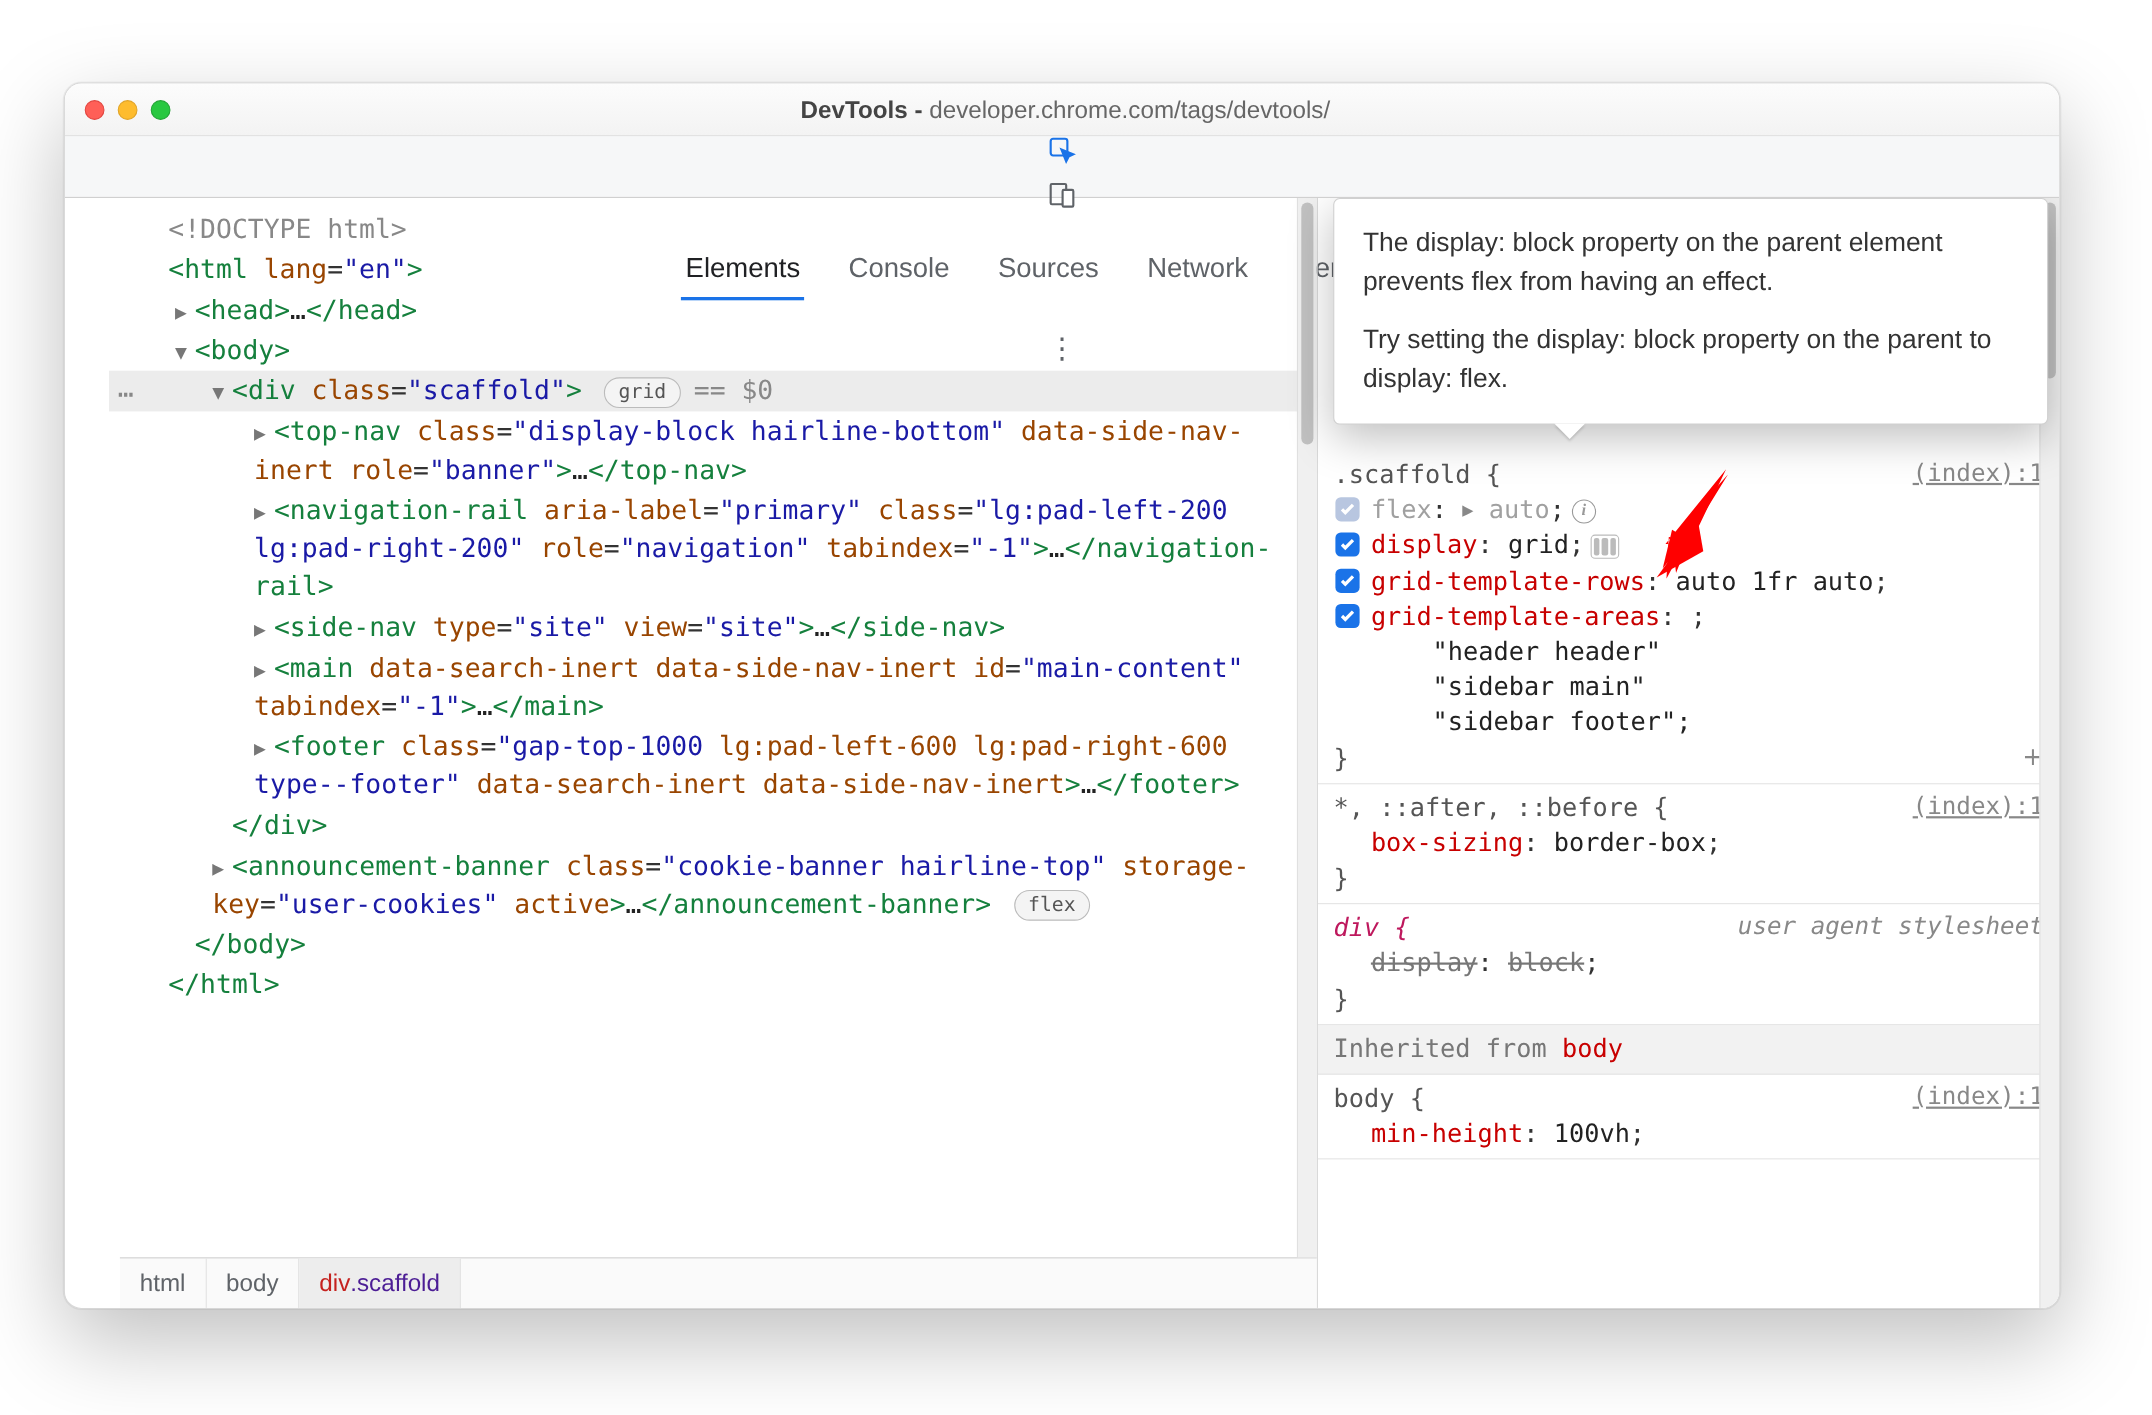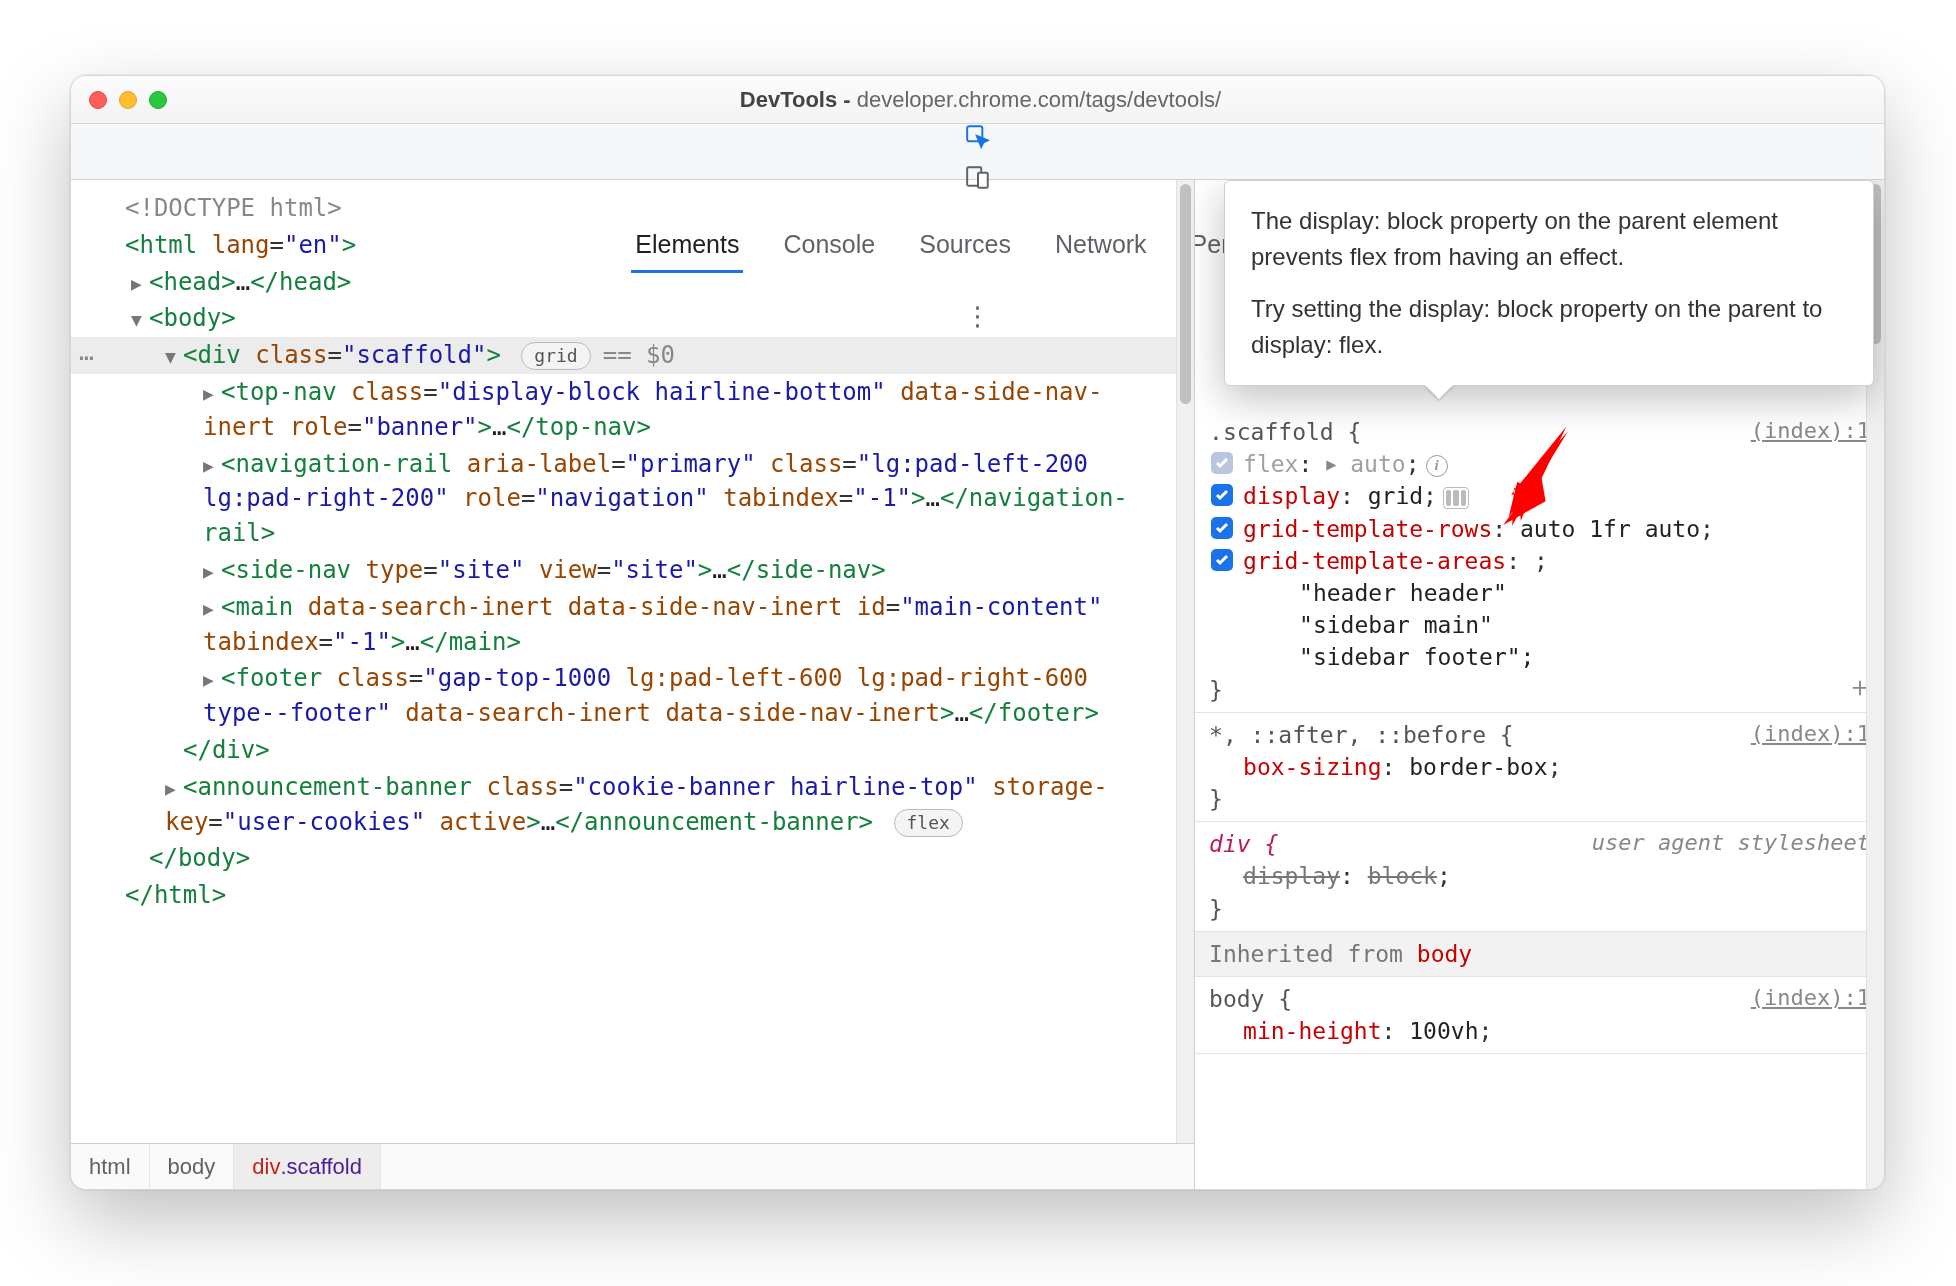--- a/index.html
+++ b/index.html
@@ -8,21 +8,21 @@
     background: #fff;
     font-family: -apple-system, BlinkMacSystemFont, "Segoe UI", Helvetica, Arial, sans-serif;
     font-size: 16px;
     color: #333;
     width: 1956px;
     height: 1286px;
     overflow: hidden;
   }
   .window {
     position: absolute;
-    left: 70px; top: 75px;
+    left: 58px; top: 75px;
     width: 1815px; height: 1115px;
     background: #fff;
     border: 1px solid #d7d7d7;
     border-radius: 16px;
     box-shadow: 0 30px 80px rgba(0,0,0,0.25), 0 0 0 1px rgba(0,0,0,0.05);
     display: flex;
     flex-direction: column;
     overflow: hidden;
   }
   
@@ -56,21 +56,21 @@
   .tool-icon svg { width:26px; height:26px; }
   .tool-icon.active svg { stroke:#1a73e8; fill:none; }
   .divider { width:1px; height:36px; background:#d0d0d0; margin:0 10px; }
   .tabs { display:flex; gap:36px; font-size:25px; color:#5f6368; padding-left:14px;}
   .tab { padding: 12px 4px 11px; cursor:pointer; }
   .tab.active { color:#202124; border-bottom: 3px solid #1a73e8; font-weight:500;}
   .spacer { flex:1; }
   .kebab { font-size:26px; color:#5f6368; padding:0 6px; }
 
   
-  .main { flex:1; display:flex; overflow:hidden; }
+  .main { flex:1; display:flex; overflow:hidden;padding-left:40px; }
   .left { flex: 1 1 62%; position:relative; border-right:1px solid #d0d0d0; display:flex; flex-direction:column;}
   .right { flex: 0 0 38%; position:relative; display:flex; flex-direction:column;}
 
   
   .dom {
     flex:1;
     font-family: Menlo, Consolas, monospace;
     font-size: 24px;
     line-height: 1.45;
     padding: 10px 0 10px 0;
@@ -106,20 +106,21 @@
 
   
   .crumbs {
     border-top:1px solid #d0d0d0;
     background:#fafafa;
     display:flex;
     height:46px;
     align-items:stretch;
     font-size:22px;
     color:#5f6368;
+    margin-left:10px;
   }
   .crumb { padding: 10px 18px; border-right:1px solid #e3e3e3; display:flex; align-items:center;}
   .crumb.active { background:#ededed; color:#c5221f;}
   .crumb .cls { color:#4c1d95; }
 
   
   .left-scroll {
     position:absolute; right:0; top:0; bottom:46px; width:18px;
     background:linear-gradient(#f0f0f0,#f0f0f0);
     border-left:1px solid #e0e0e0;

